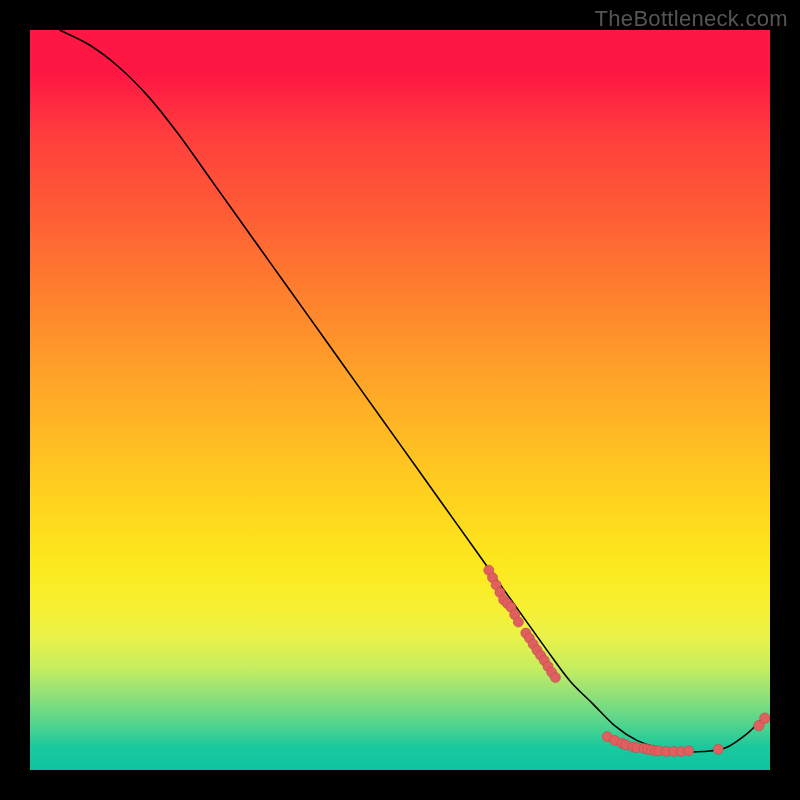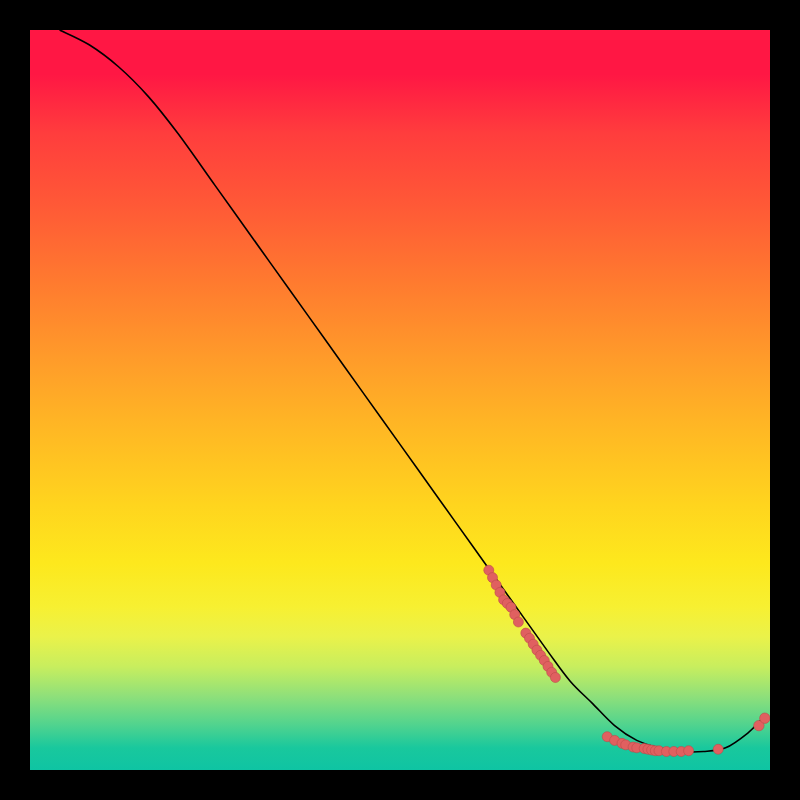--- a/index.html
+++ b/index.html
@@ -73,20 +73,21 @@
     fill: #e06060;
     stroke: #be4a4a;
     stroke-width: 0.6;
   }
 </style>
 </head>
 <body>
 
 <div class="chart-wrap">
 
+  <div class="watermark">TheBottleneck.com</div>
 
   <div class="plot-area">
     <div class="gradient-bg"></div>
     <svg class="overlay" viewBox="0 0 740 740" preserveAspectRatio="none">
       <path id="curve-path" class="curve" d="M 29.60 0.00 C 34.53 2.47, 49.33 8.63, 59.20 14.80 C 69.07 20.97, 78.93 28.37, 88.80 37.00 C 98.67 45.63, 108.53 55.50, 118.40 66.60 C 128.27 77.70, 136.90 88.80, 148.00 103.60 C 159.10 118.40, 172.67 138.13, 185.00 155.40 C 197.33 172.67, 209.67 189.93, 222.00 207.20 C 234.33 224.47, 246.67 241.73, 259.00 259.00 C 271.33 276.27, 283.67 293.53, 296.00 310.80 C 308.33 328.07, 320.67 345.33, 333.00 362.60 C 345.33 379.87, 357.67 397.13, 370.00 414.40 C 382.33 431.67, 394.67 448.93, 407.00 466.20 C 419.33 483.47, 431.67 500.73, 444.00 518.00 C 456.33 535.27, 468.67 552.53, 481.00 569.80 C 493.33 587.07, 508.13 608.03, 518.00 621.60 C 527.87 635.17, 532.80 642.57, 540.20 651.20 C 547.60 659.83, 555.00 666.00, 562.40 673.40 C 569.80 680.80, 577.20 689.43, 584.60 695.60 C 592.00 701.77, 599.40 706.70, 606.80 710.40 C 614.20 714.10, 621.60 715.95, 629.00 717.80 C 636.40 719.65, 643.80 720.88, 651.20 721.50 C 658.60 722.12, 666.00 722.12, 673.40 721.50 C 680.80 720.88, 688.20 720.88, 695.60 717.80 C 703.00 714.72, 711.63 707.93, 717.80 703.00 C 723.97 698.07, 730.13 690.67, 732.60 688.20"></path>
       <g id="pts-group">
           <circle cx="458.80" cy="540.20" r="5" class="pt"></circle>
           <circle cx="462.50" cy="547.60" r="5" class="pt"></circle>
           <circle cx="466.20" cy="555.00" r="5" class="pt"></circle>
           <circle cx="469.90" cy="562.40" r="5" class="pt"></circle>

